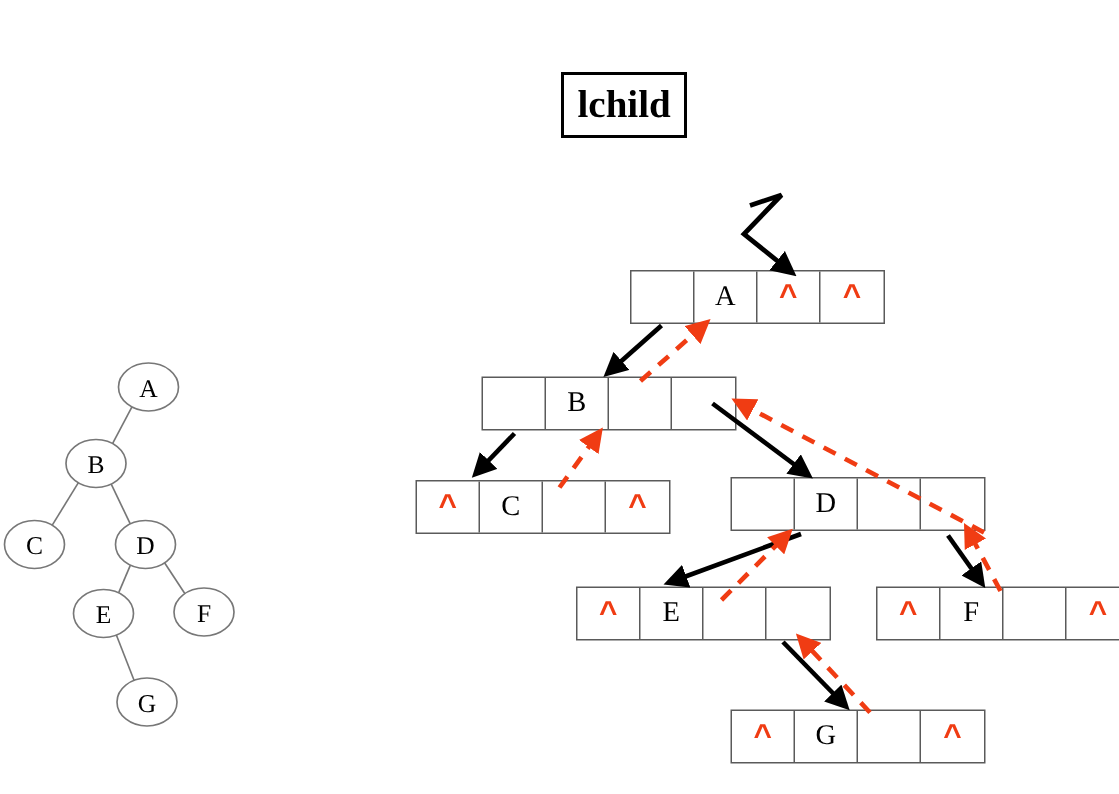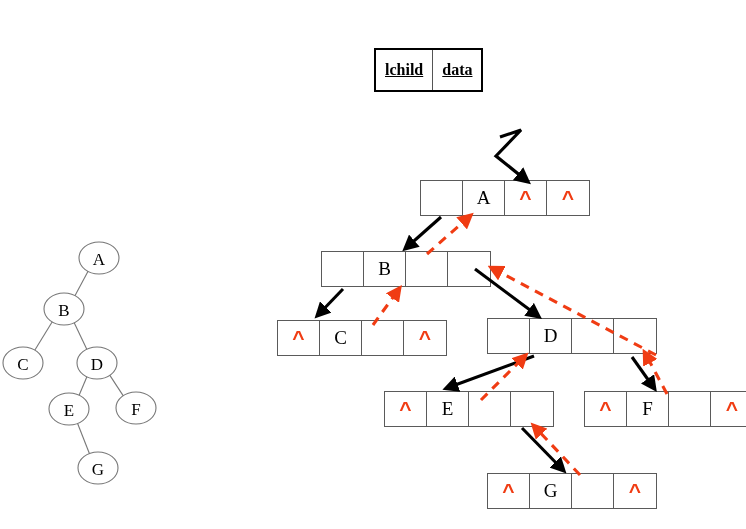--- a/index.html
+++ b/index.html
@@ -25,27 +25,26 @@
     border: 2px solid #000000;
     background: #ffffff;
     height: 44px;
     box-sizing: border-box;
   }
   #legend-table .legend-cell {
     display: flex;
     align-items: center;
     justify-content: center;
     font-weight: bold;
-    font-size: 16px;
+    font-size: 26px;
     color: #000000;
     border-right: 1px solid #555555;
     padding: 18px 9px;
     box-sizing: border-box;
     white-space: nowrap;
-    text-decoration: underline;
   }
   #legend-table .legend-cell:last-child { border-right: none; }
 
   
   #tree-figure {
     position: absolute;
     left: 0px;
     top: 230px;
     width: 190px;
     height: 290px;
@@ -124,21 +123,20 @@
     stroke-linejoin: miter;
   }
 </style>
 </head>
 <body>
 
 <div id="page">
 
   <div id="legend-table">
     <div class="legend-cell">lchild</div>
-    <div class="legend-cell">data</div>
   </div>
 
   <div id="tree-figure">
     <svg width="190" height="290" viewBox="0 230 190 290" xmlns="http://www.w3.org/2000/svg">
       <g id="tree-edges">
           <line x1="88.58849805681157" y1="270.13683655091677" x2="74.41150194318843" y2="296.86316344908323" class="tree-edge"></line>
           <line x1="52.873349980477045" y1="320.7236897766681" x2="34.126650019522955" y2="351.2763102233319" class="tree-edge"></line>
           <line x1="73.59468017395314" y1="321.56030859135683" x2="87.40531982604686" y2="350.43969140864317" class="tree-edge"></line>
           <line x1="87.43297617711829" y1="375.57380273864453" x2="78.56702382288171" y2="396.42619726135547" class="tree-edge"></line>
           <line x1="109.0507219068883" y1="374.1237432986661" x2="123.9492780931117" y2="396.8762567013339" class="tree-edge"></line>

